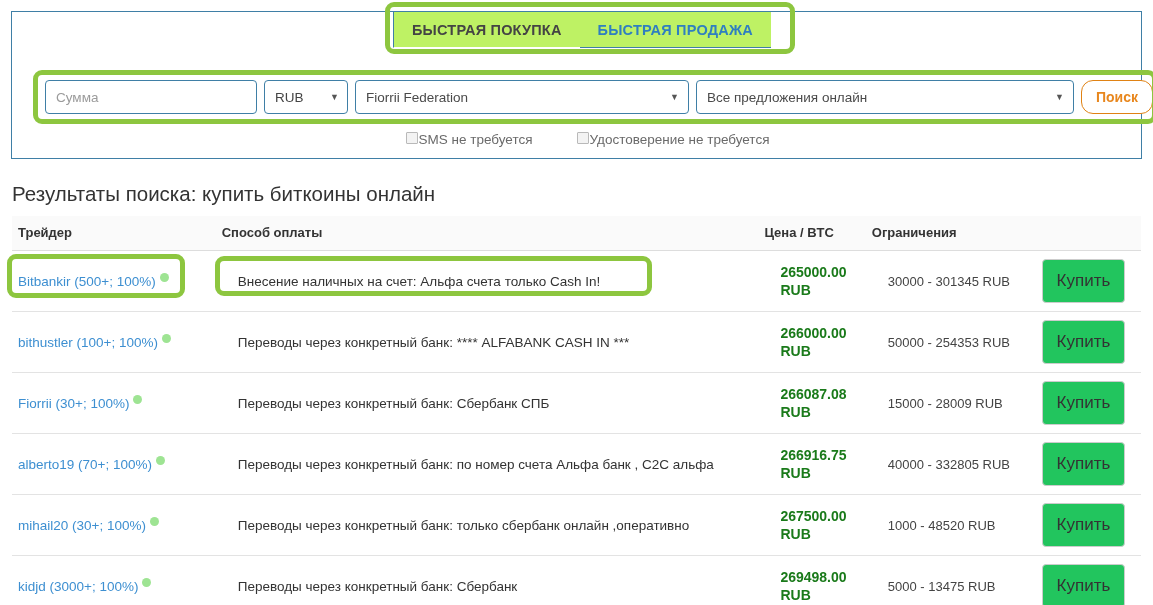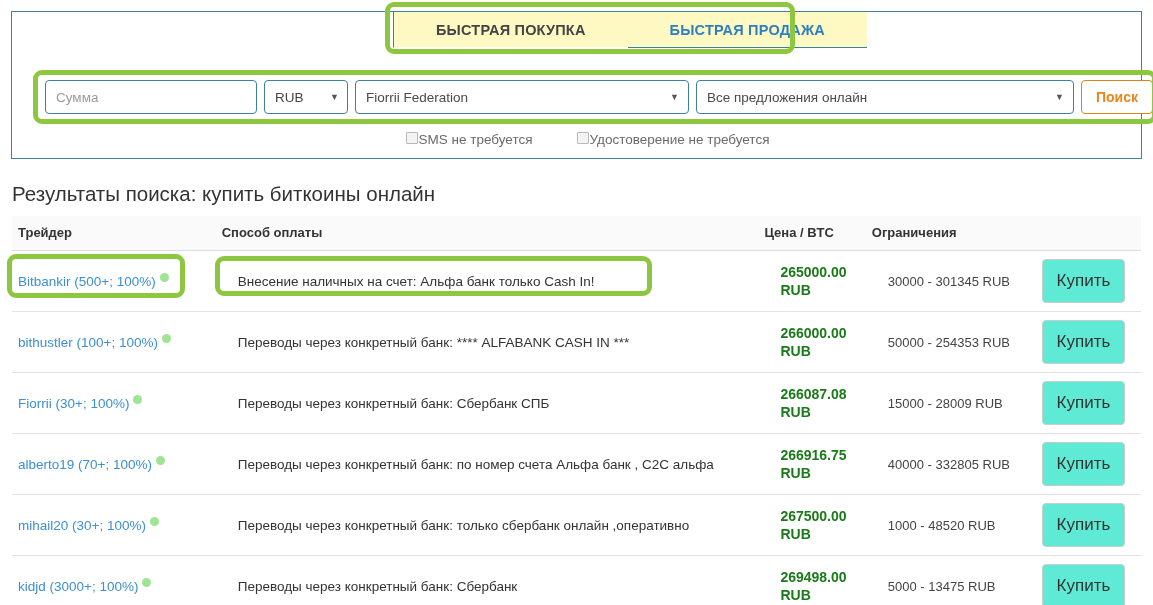--- a/index.html
+++ b/index.html
@@ -29,25 +29,25 @@
     position: absolute;
     left: 381px;
     top: 0px;
     height: 36px;
     display: flex;
     align-items: stretch;
   }
   .tab {
     height: 36px;
     line-height: 36px;
-    padding: 0 42px;
+    padding: 0 18px;
     font-size: 14.5px;
     font-weight: bold;
     letter-spacing: 0.2px;
-    background: #fef9c3;
+    background: #bef264;
     border: 1px solid #3f7fa6;
     border-top: none;
     border-bottom: 1px solid #3f7fa6;
     white-space: nowrap;
   }
   .tab.active {
     color: #444444;
     border-bottom: 1px solid #ffffff;
     border-right: none;
   }
@@ -119,21 +119,21 @@
   .caret-abs {
     position: absolute;
     right: 9px;
     top: 50%;
     transform: translateY(-50%);
   }
   .btn-search {
     height: 34px;
     min-width: 72px;
     border: 1px solid #e08214;
-    border-radius: 4px;
+    border-radius: 12px;
     background: #ffffff;
     color: #e8871e;
     font-size: 14px;
     font-weight: bold;
     display: flex;
     align-items: center;
     justify-content: center;
     padding: 0 12px;
     cursor: pointer;
   }
@@ -230,21 +230,21 @@
     white-space: nowrap;
   }
   .btn-buy {
     display: inline-flex;
     align-items: center;
     justify-content: center;
     width: 83px;
     height: 44px;
     border: 1px solid #cccccc;
     border-radius: 4px;
-    background: #5eead4;
+    background: #22c55e;
     color: #333333;
     font-size: 17px;
     cursor: pointer;
   }
 
   
   .hl-trader {
     position: absolute;
     left: 7px;
     top: 254px;
@@ -332,21 +332,21 @@
       <th class="col-action"></th>
     </tr>
   </thead>
   <tbody>
 
     <tr>
       <td class="col-trader">
         <a class="trader-link">Bitbankir (500+; 100%)</a><span class="dot"></span>
       </td>
       <td class="col-method">
-        <span class="method-text">Внесение наличных на счет: Альфа банк только Cash In!</span>
+        <span class="method-text">Внесение наличных на счет: Альфа счета только Cash In!</span>
       </td>
       <td class="col-price">
         <span class="price">265000.00 RUB</span>
       </td>
       <td class="col-limits">
         <span class="limits">30000 - 301345 RUB</span>
       </td>
       <td class="col-action">
         <div class="btn-buy">
           <span>Купить</span>

